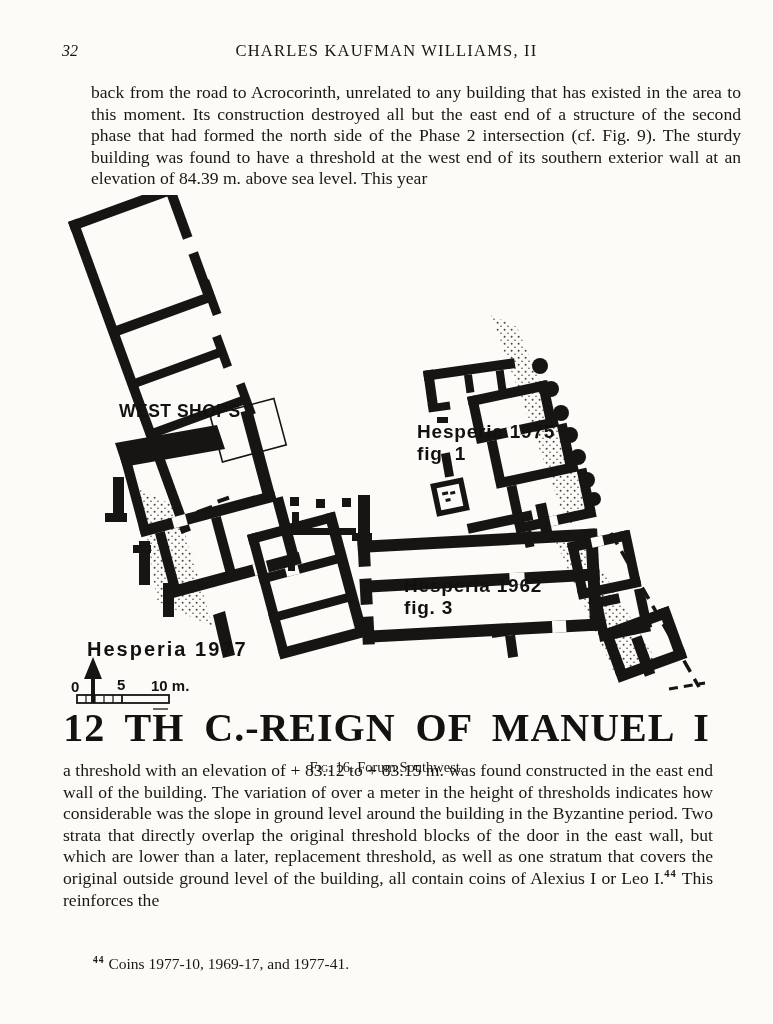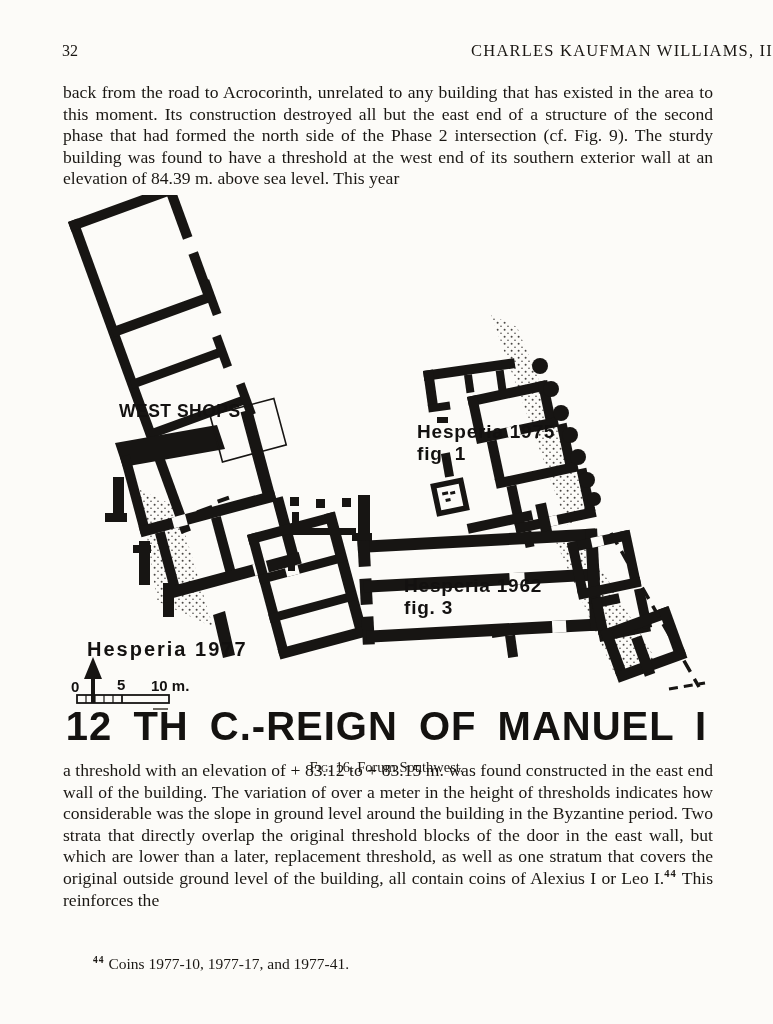--- a/index.html
+++ b/index.html
@@ -4,41 +4,42 @@
 <style>
   html,body { margin:0; padding:0; background:#e8e8e4; }
   .page {
     position:relative; width:773px; height:1024px; margin:0 auto;
     background:#fcfbf8; color:#1a1713; overflow:hidden;
     font-family:"Liberation Serif", serif;
   }
   .pagenum {
     position:absolute; left:62px; top:42px;
     font-size:16px;
+    font-style:italic;
   }
   .runhead {
-    position:absolute; left:0; right:0; top:41px; text-align:right;
+    position:absolute; left:0; right:0; top:41px; text-align:center;
     font-size:16.5px; letter-spacing:1.2px;
   }
   .bodytext {
     position:absolute; left:63px; width:650px; margin:0;
     font-size:17.6px; line-height:21.6px; text-align:justify;
   }
-  .para-top { top:82px; }
+  .para-top { top:82px;margin-left:28px; }
   .para-bottom { top:760px; }
   sup.note { font-size:10.5px; vertical-align:super; line-height:0; font-weight:bold; letter-spacing:1px; }
   .footnote {
     position:absolute; left:63px; top:955px; width:650px;
     font-size:15.5px;
     text-indent:30px;
   }
   .footnote sup { font-size:9.5px; font-weight:bold; letter-spacing:1px; }
   .fig-title {
     position:absolute; left:0; right:0; top:704px; text-align:center;
-    font-family:Liberation Sans, sans-serif; font-weight:700;
+    font-family:Liberation Serif, serif; font-weight:700;
     font-size:40px; letter-spacing:1px; word-spacing:9px; color:#141210;
     white-space:nowrap;
   }
   .fig-caption {
     position:absolute; left:0; right:0; top:759px; text-align:center;
     font-size:14.5px;
   }
   .fig-caption .sc { font-variant:small-caps; }
   svg.plan { position:absolute; left:55px; top:195px; }
   svg.plan text {
@@ -259,15 +260,15 @@
     <text class="lbl-hesperia" x="349" y="419">fig. 3</text>
     <text class="lbl-1977" x="32" y="461">Hesperia 1977</text>
   </svg>
 
   <div class="fig-title">12 TH C.-REIGN OF MANUEL I</div>
 
   <div class="fig-caption"><span class="sc">Fig. 16.</span> <span>Forum Southwest.</span></div>
 
   <p class="bodytext para-bottom"><span>a threshold with an elevation of + 83.12 to + 83.15 m. was found constructed in the east end wall of the building.  The variation of over a meter in the height of thresholds indicates how considerable was the slope in ground level around the building in the Byzantine period.  Two strata that directly overlap the original threshold blocks of the door in the east wall, but which are lower than a later, replacement threshold, as well as one stratum that covers the original outside ground level of the building, all contain coins of Alexius I or Leo I.</span><sup class="note">44</sup><span>  This reinforces the</span></p>
 
-  <div class="footnote"><sup>44</sup> <span>Coins 1977-10, 1977-17, and 1977-41.</span></div>
+  <div class="footnote"><sup>44</sup> <span>Coins 1977-10, 1969-17, and 1977-41.</span></div>
 
 </div>
 
 </body></html>

